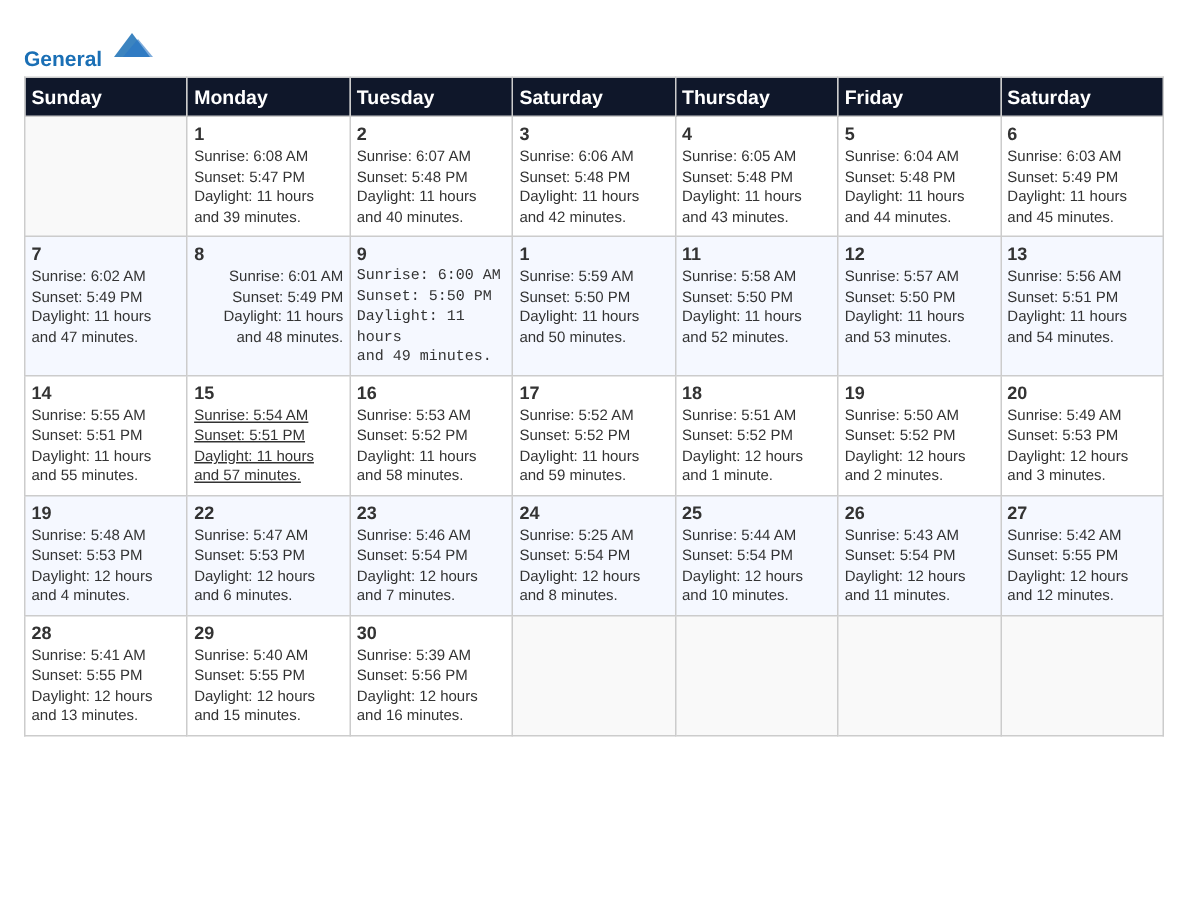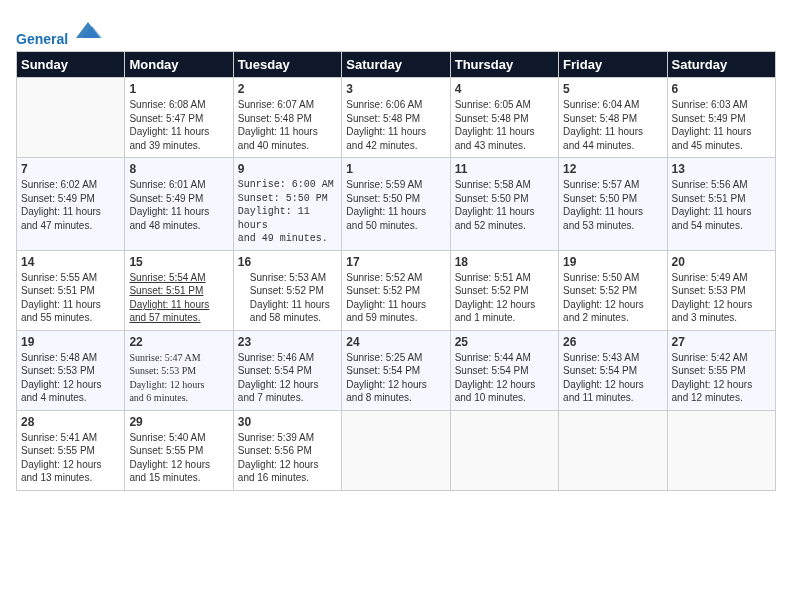--- a/index.html
+++ b/index.html
@@ -171,21 +171,21 @@
       <tr>
         <td>
           <div class="day-number">7</div>
           <div class="day-info" style="white-space: pre-line;">Sunrise: 6:02 AM
 Sunset: 5:49 PM
 Daylight: 11 hours
 and 47 minutes.</div>
         </td>
         <td>
           <div class="day-number">8</div>
-          <div class="day-info" style="white-space: pre-line;">Sunrise: 6:01 AM
+          <div class="day-info" style="white-space: pre-line; text-align: right;">Sunrise: 6:01 AM
 Sunset: 5:49 PM
 Daylight: 11 hours
 and 48 minutes.</div>
         </td>
         <td>
           <div class="day-number">9</div>
           <div class="day-info" style="white-space: pre-line; font-family: Liberation Mono, monospace;">Sunrise: 6:00 AM
 Sunset: 5:50 PM
 Daylight: 11 hours
 and 49 minutes.</div>
@@ -229,21 +229,21 @@
         </td>
         <td>
           <div class="day-number">15</div>
           <div class="day-info" style="white-space: pre-line; text-decoration: underline;">Sunrise: 5:54 AM
 Sunset: 5:51 PM
 Daylight: 11 hours
 and 57 minutes.</div>
         </td>
         <td>
           <div class="day-number">16</div>
-          <div class="day-info" style="white-space: pre-line; margin-left: 12px;">Sunrise: 5:53 AM
+          <div class="day-info" style="white-space: pre-line;">Sunrise: 5:53 AM
 Sunset: 5:52 PM
 Daylight: 11 hours
 and 58 minutes.</div>
         </td>
         <td>
           <div class="day-number">17</div>
           <div class="day-info" style="white-space: pre-line;">Sunrise: 5:52 AM
 Sunset: 5:52 PM
 Daylight: 11 hours
 and 59 minutes.</div>
@@ -273,21 +273,21 @@
       <tr>
         <td>
           <div class="day-number">19</div>
           <div class="day-info" style="white-space: pre-line;">Sunrise: 5:48 AM
 Sunset: 5:53 PM
 Daylight: 12 hours
 and 4 minutes.</div>
         </td>
         <td>
           <div class="day-number">22</div>
-          <div class="day-info" style="white-space: pre-line; font-family: Liberation Serif, serif;">Sunrise: 5:47 AM
+          <div class="day-info" style="white-space: pre-line;">Sunrise: 5:47 AM
 Sunset: 5:53 PM
 Daylight: 12 hours
 and 6 minutes.</div>
         </td>
         <td>
           <div class="day-number">23</div>
           <div class="day-info" style="white-space: pre-line;">Sunrise: 5:46 AM
 Sunset: 5:54 PM
 Daylight: 12 hours
 and 7 minutes.</div>

